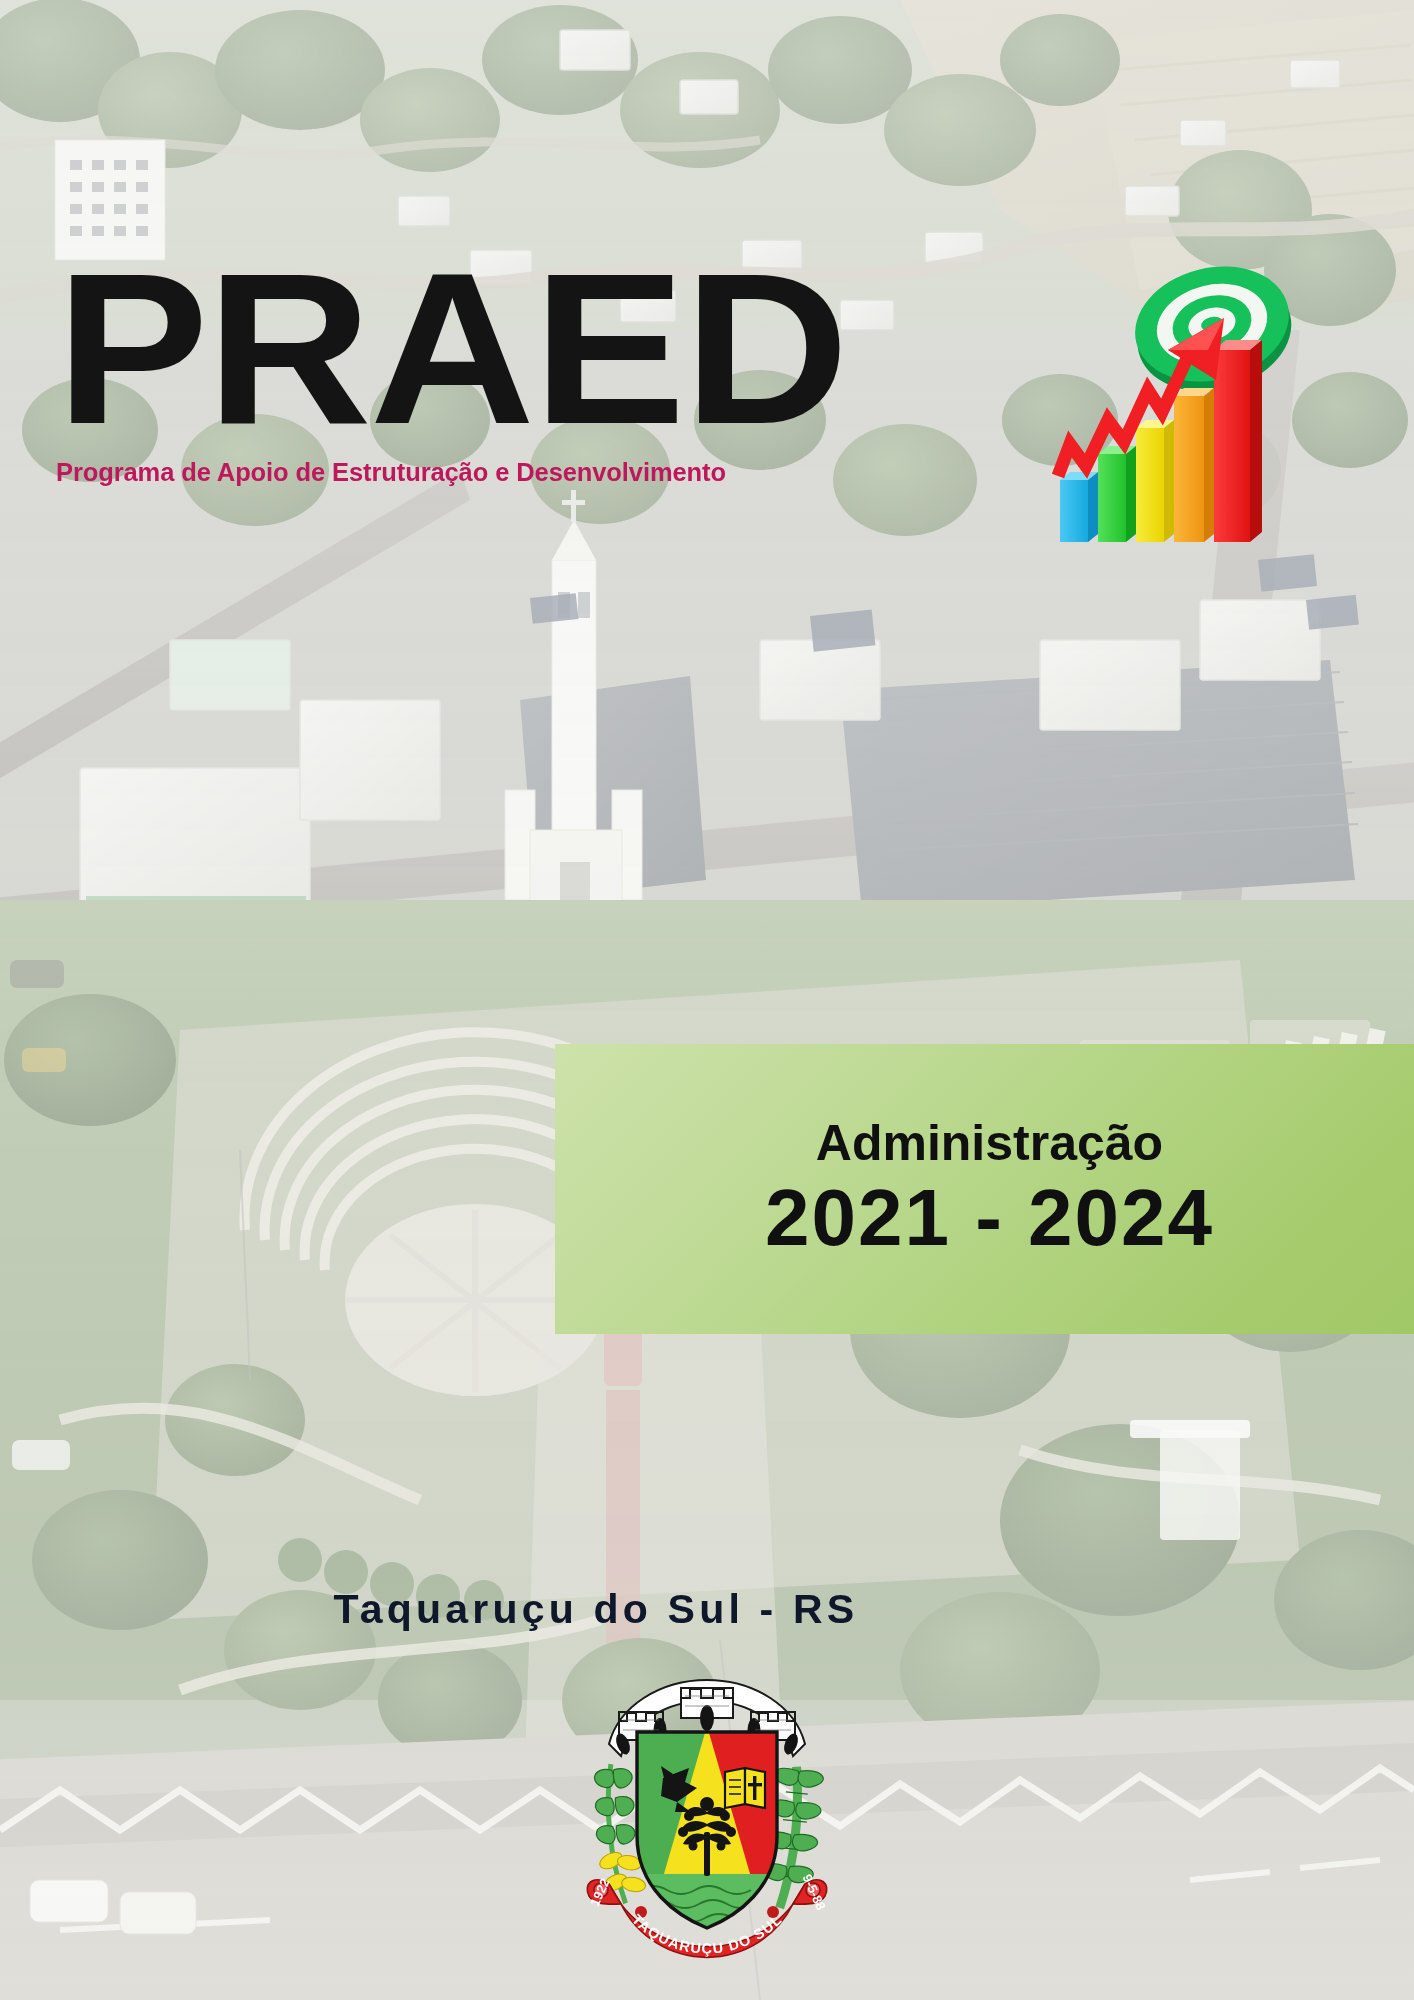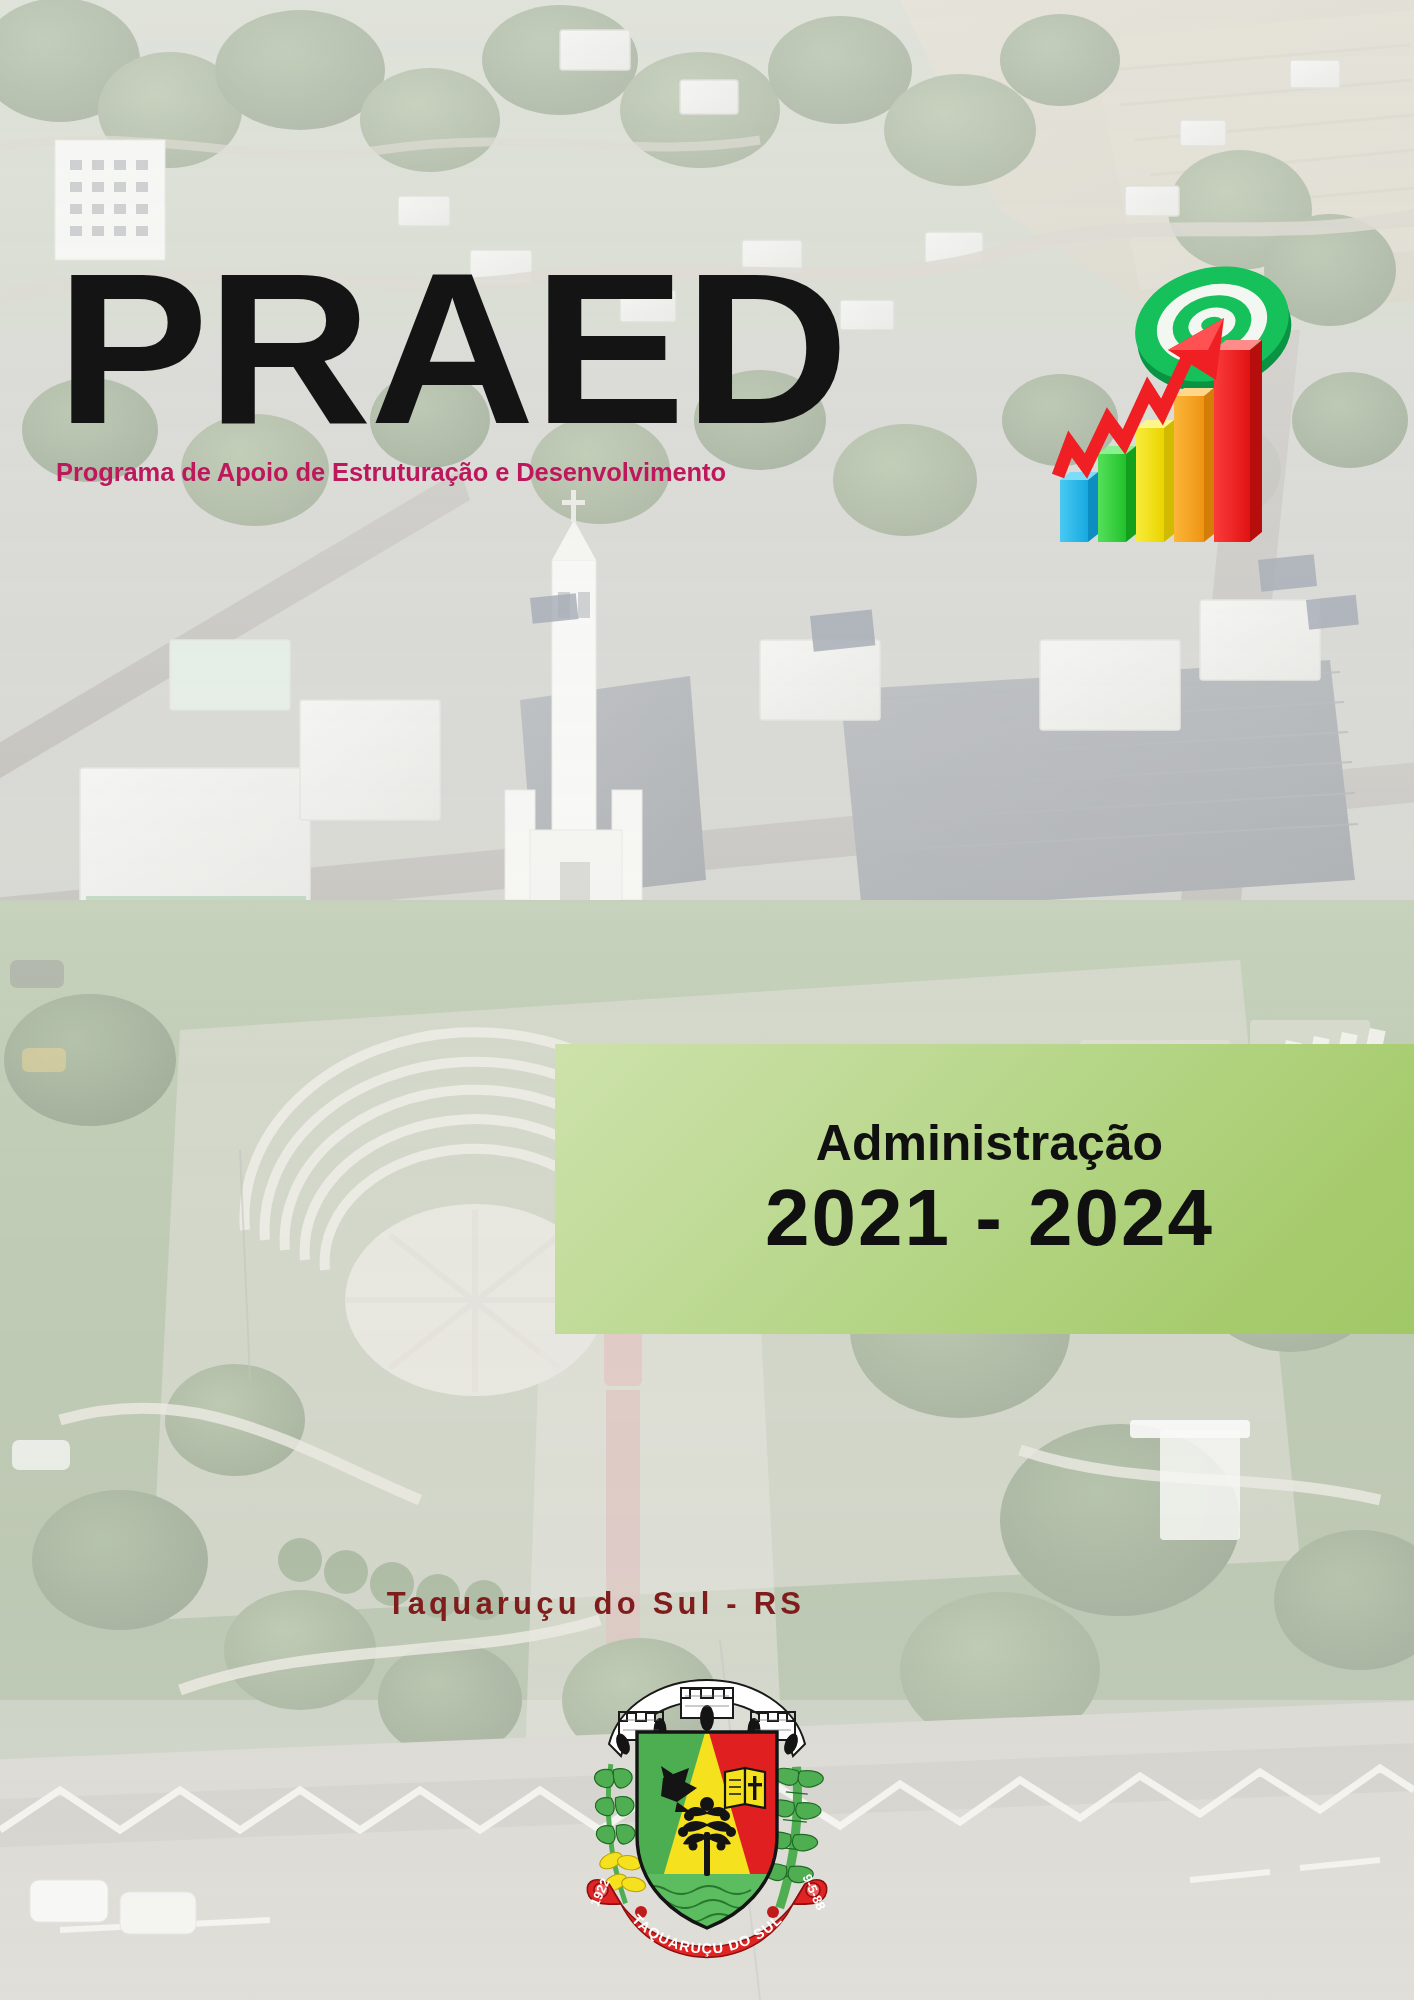--- a/index.html
+++ b/index.html
@@ -84,23 +84,23 @@
   }
   #admin-line-1 { font-size:50px; }
   #admin-line-2 { font-size:80px; letter-spacing:2px; margin-top:6px; }
 
   
   #city-name {
     position:absolute; left:0; top:1586px; width:1192px;
     text-align:center;
     font-family:"Liberation Sans", sans-serif;
     font-weight:700;
-    font-size:31px;
+    font-size:41px;
     letter-spacing:4.2px;
-    color:#7f1d1d;
+    color:#0f172a;
   }
 
   
   #coat-of-arms {
     position:absolute; left:436px; top:1636px;
     width:300px; height:330px;
   }
   #coat-of-arms svg { display:block; width:100%; height:100%; }
   
   #coat-wrap { position:absolute; left:0; top:1636px; width:1414px; height:330px;

